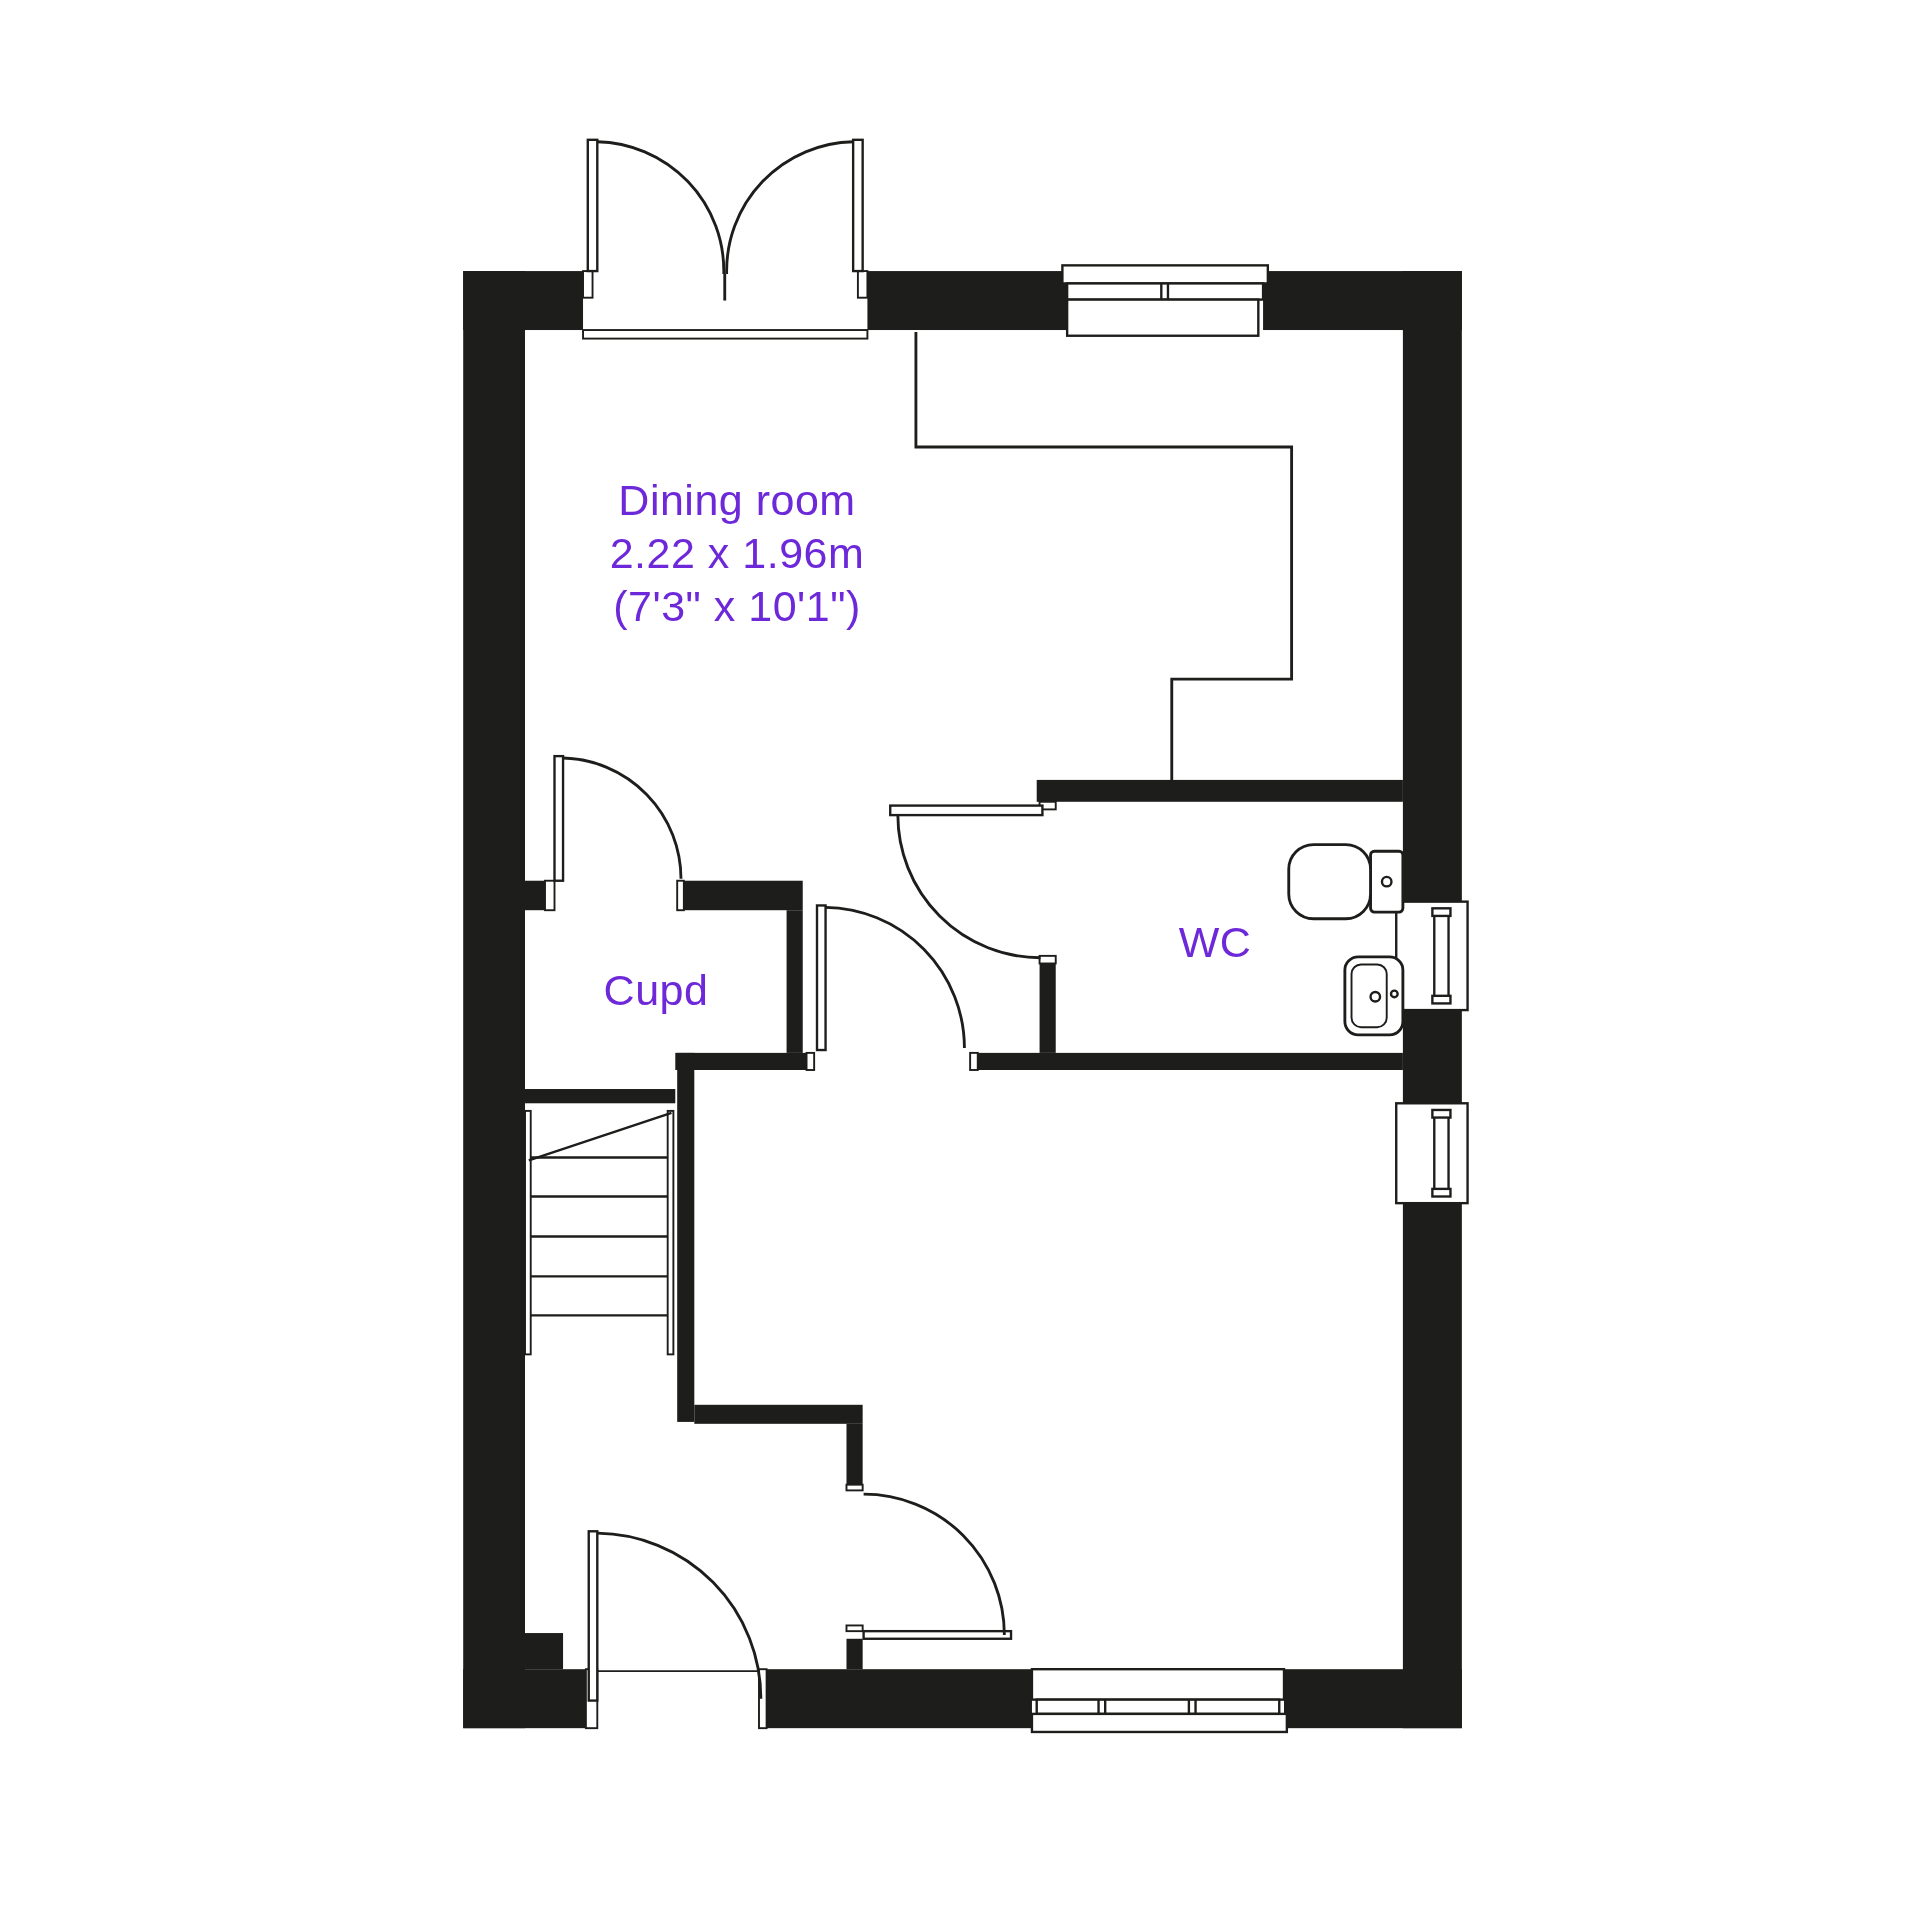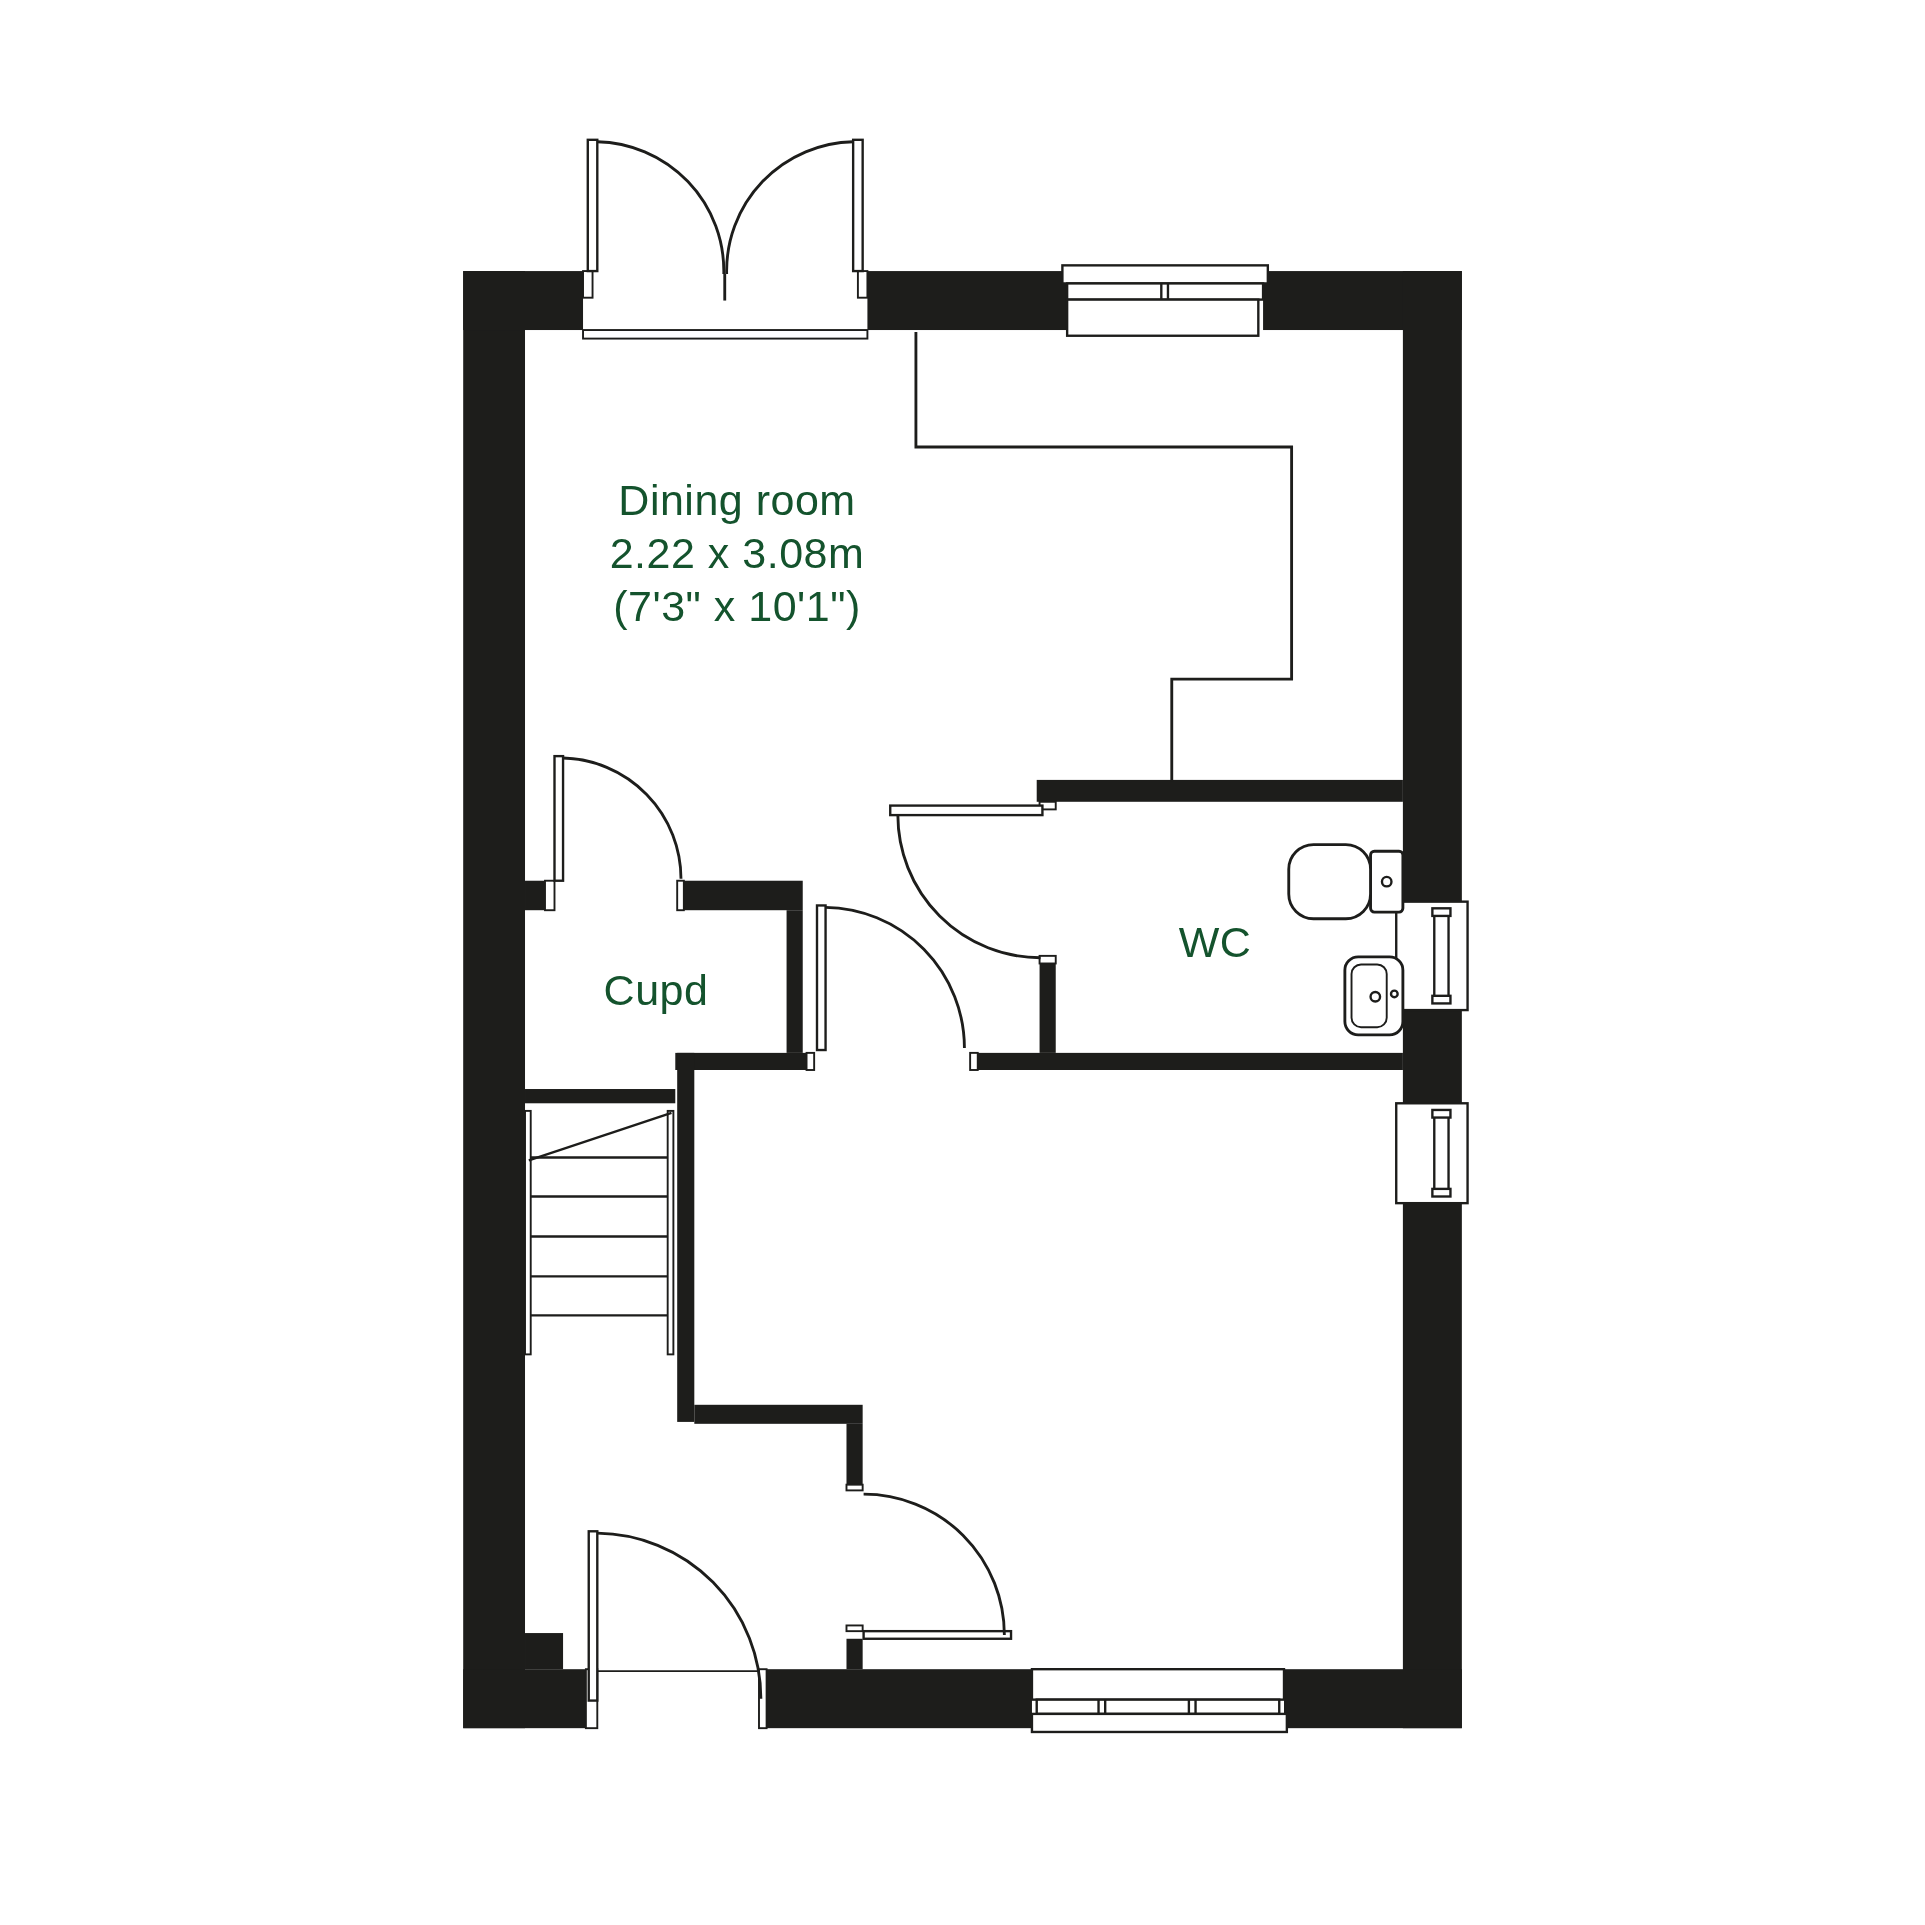--- a/index.html
+++ b/index.html
@@ -19,21 +19,21 @@
   }
   .plan svg {
     position: absolute;
     left: 0;
     top: 0;
   }
   .room-label {
     position: absolute;
     transform: translate(-50%, -50%);
     text-align: center;
-    color: #14532d;
+    color: #6d28d9;
     font-size: 43px;
     line-height: 53px;
     letter-spacing: 0.5px;
     white-space: nowrap;
   }
 </style>
 </head>
 <body>
 
 <div class="plan">
@@ -185,21 +185,21 @@
         <rect x="1421" y="1014" width="37" height="66" rx="10" stroke-width="2"></rect>
         <circle cx="1446" cy="1048" r="5" stroke-width="2.5"></circle>
         <circle cx="1466" cy="1045" r="3.5" stroke-width="2.5"></circle>
       </g>
     </g>
 
   </svg>
 
   <div class="room-label" style="left:737px; top:553px;">
     <div>Dining room</div>
-    <div>2.22 x 3.08m</div>
+    <div>2.22 x 1.96m</div>
     <div>(7'3" x 10'1")</div>
   </div>
 
 
   <div class="room-label" style="left:1215px; top:942px;">
     <div>WC</div>
   </div>
 
   <div class="room-label" style="left:656px; top:990px;">
     <div>Cupd</div>

